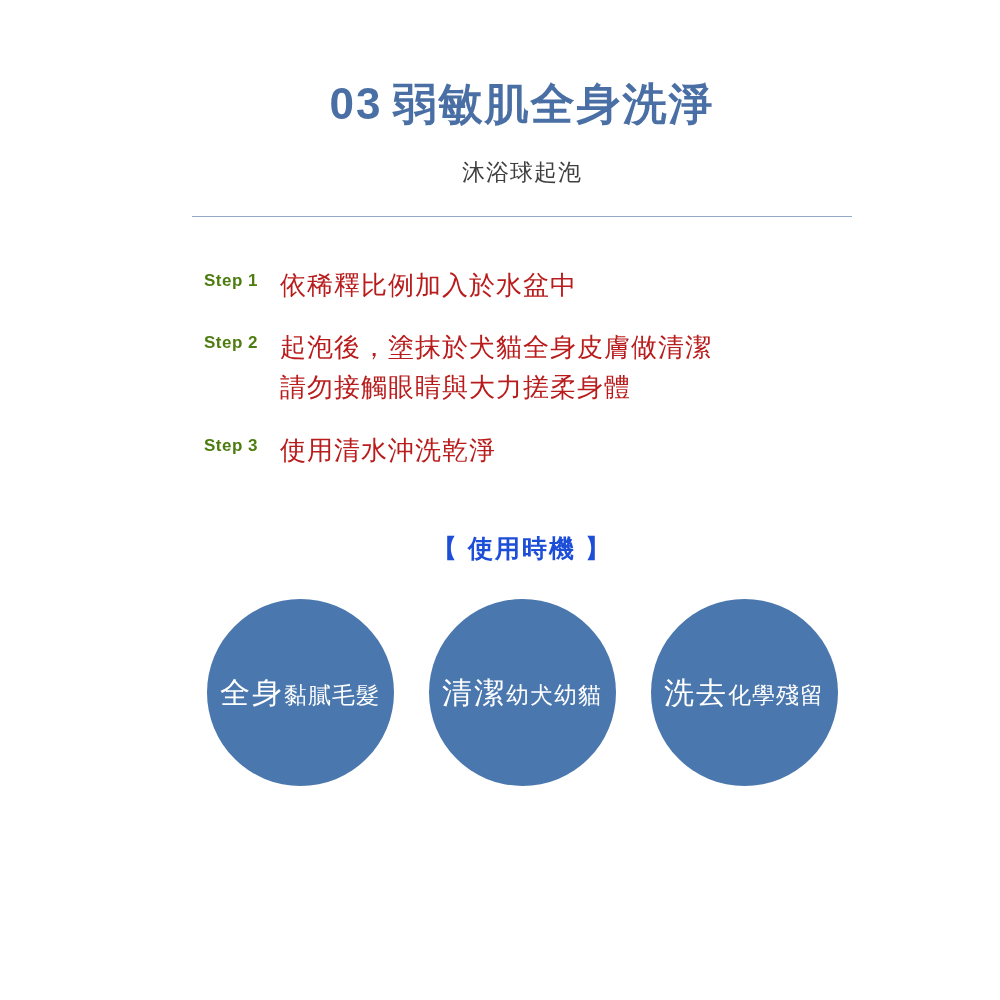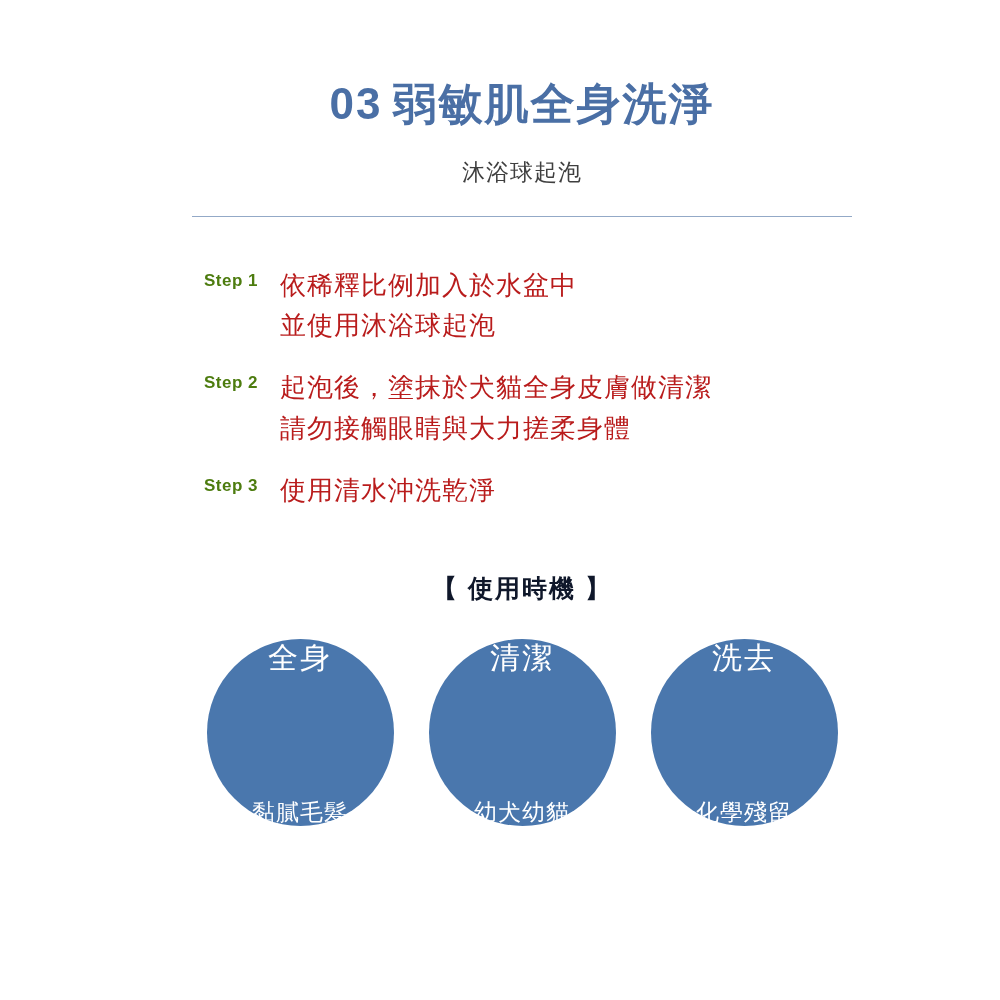--- a/index.html
+++ b/index.html
@@ -82,39 +82,39 @@
     letter-spacing: 1px;
     white-space: nowrap;
   }
 
   
   .usage-heading {
     margin-top: 62px;
     text-align: center;
     font-size: 25px;
     font-weight: bold;
-    color: #0f172a;
+    color: #1d4ed8;
     letter-spacing: 2px;
   }
   .circles {
     margin-top: 34px;
     display: flex;
     justify-content: center;
     gap: 35px;
   }
   .circle {
     width: 187px;
     height: 187px;
     border-radius: 50%;
     background: #4a77ad;
     color: #ffffff;
     display: flex;
-    flex-direction: column;
+    flex-direction: row;
     align-items: center;
-    justify-content: space-between;
+    justify-content: center;
   }
   .circle .c-top {
     font-size: 30px;
     letter-spacing: 2px;
     line-height: 1.25;
   }
   .circle .c-bottom {
     font-size: 23px;
     letter-spacing: 1px;
     margin-top: 6px;
@@ -133,21 +133,20 @@
     <div class="subtitle">沐浴球起泡</div>
     <div class="divider"></div>
   </div>
 
   <div class="steps">
 
     <div class="step-row">
       <div class="step-label">Step 1</div>
       <div class="step-lines">
         <div class="step-line">依稀釋比例加入於水盆中</div>
-        <div class="step-line">並使用沐浴球起泡</div>
       </div>
     </div>
 
     <div class="step-row">
       <div class="step-label">Step 2</div>
       <div class="step-lines">
         <div class="step-line">起泡後，塗抹於犬貓全身皮膚做清潔</div>
         <div class="step-line">請勿接觸眼睛與大力搓柔身體</div>
       </div>
     </div>

